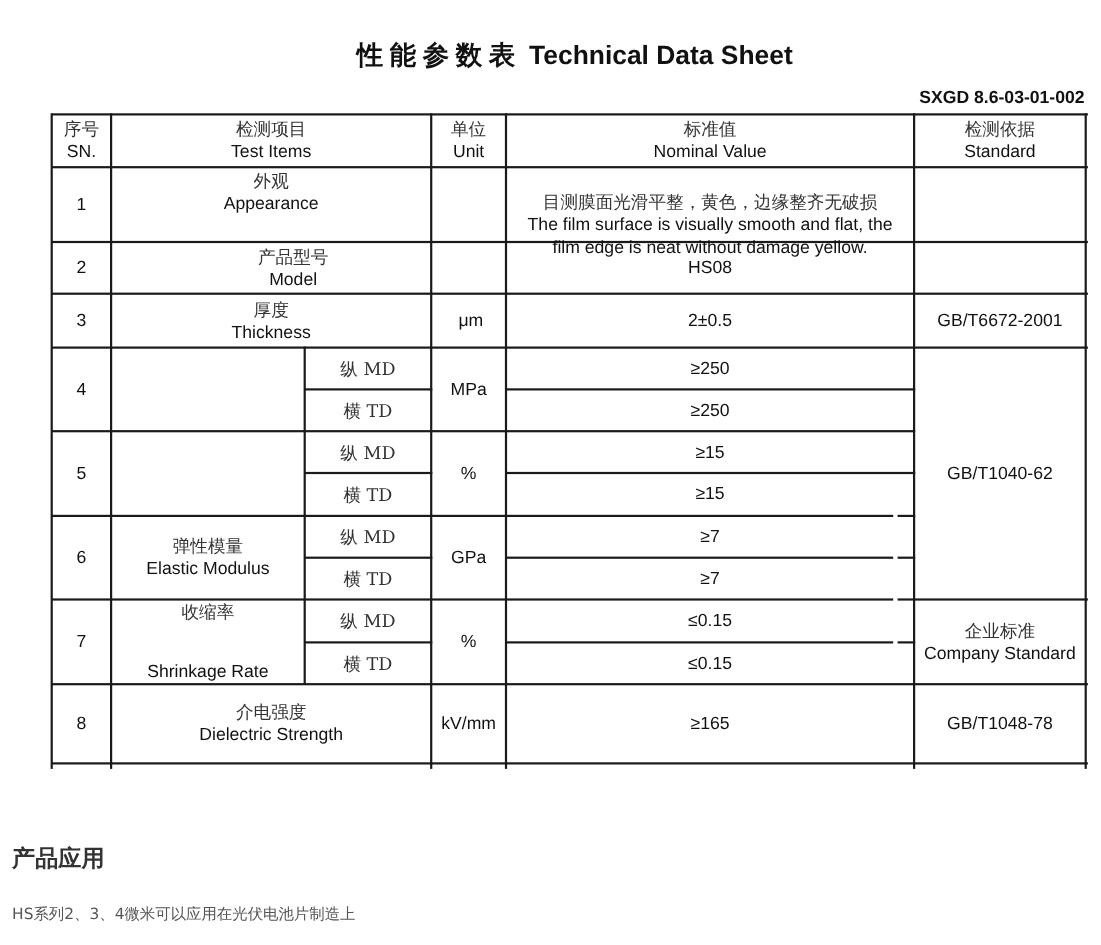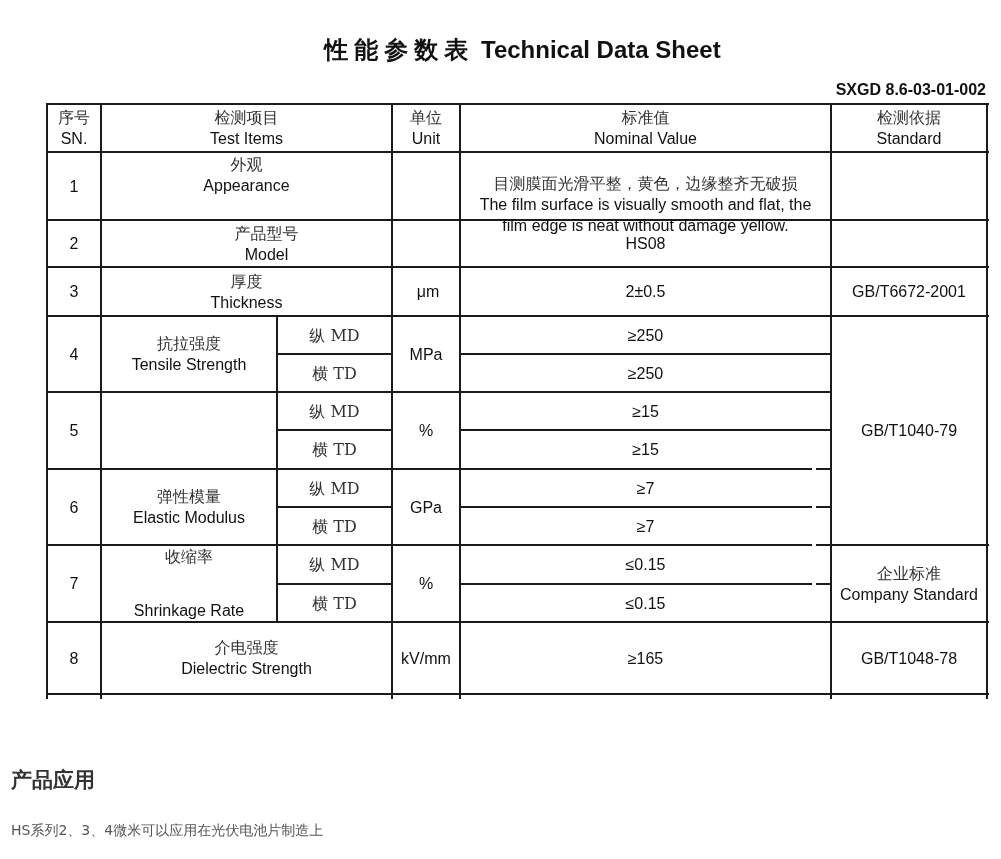--- a/index.html
+++ b/index.html
@@ -104,24 +104,20 @@
   <div class="cell" style="left:48px; top:268px; width:52px; height:47px;">3</div>
   <div class="cell" style="left:102px; top:268px; width:289px; height:47px;">
     <span class="cn">厚度</span>
     <span class="en">Thickness</span>
   </div>
   <div class="cell" style="left:393px; top:268px; width:70px; height:47px;">μm</div>
   <div class="cell" style="left:461px; top:268px; width:369px; height:47px;">2±0.5</div>
   <div class="cell" style="left:832px; top:268px; width:154px; height:47px;">GB/T6672-2001</div>
 
   <div class="cell" style="left:48px; top:317px; width:52px; height:74px;">4</div>
-  <div class="cell" style="left:102px; top:317px; width:174px; height:74px;">
-    <span class="cn">抗拉强度</span>
-    <span class="en">Tensile Strength</span>
-  </div>
   <div class="cell" style="left:278px; top:317px; width:113px; height:36px;">
       <span class="cn">纵 MD</span>
     </div>
   <div class="cell" style="left:278px; top:355px; width:113px; height:36px;">
       <span class="cn">横 TD</span>
     </div>
   <div class="cell" style="left:393px; top:317px; width:66px; height:74px;">MPa</div>
   <div class="cell" style="left:461px; top:317px; width:369px; height:36px;">≥250</div>
   <div class="cell" style="left:461px; top:355px; width:369px; height:36px;">≥250</div>
 
@@ -144,21 +140,21 @@
   <div class="cell" style="left:278px; top:470px; width:113px; height:36px;">
       <span class="cn">纵 MD</span>
     </div>
   <div class="cell" style="left:278px; top:508px; width:113px; height:36px;">
       <span class="cn">横 TD</span>
     </div>
   <div class="cell" style="left:393px; top:470px; width:66px; height:74px;">GPa</div>
   <div class="cell" style="left:461px; top:470px; width:369px; height:36px;">≥7</div>
   <div class="cell" style="left:461px; top:508px; width:369px; height:36px;">≥7</div>
 
-  <div class="cell" style="left:832px; top:317px; width:154px; height:227px;">GB/T1040-79</div>
+  <div class="cell" style="left:832px; top:317px; width:154px; height:227px;">GB/T1040-62</div>
 
   <div class="cell" style="left:48px; top:546px; width:52px; height:75px;">7</div>
   <div class="cell" style="left:102px; top:546px; width:174px; height:75px;gap:33px;">
     <span class="cn">收缩率</span>
     <span class="en">Shrinkage Rate</span>
   </div>
   <div class="cell" style="left:278px; top:546px; width:113px; height:37px;">
       <span class="cn">纵 MD</span>
     </div>
   <div class="cell" style="left:278px; top:585px; width:113px; height:36px;">

